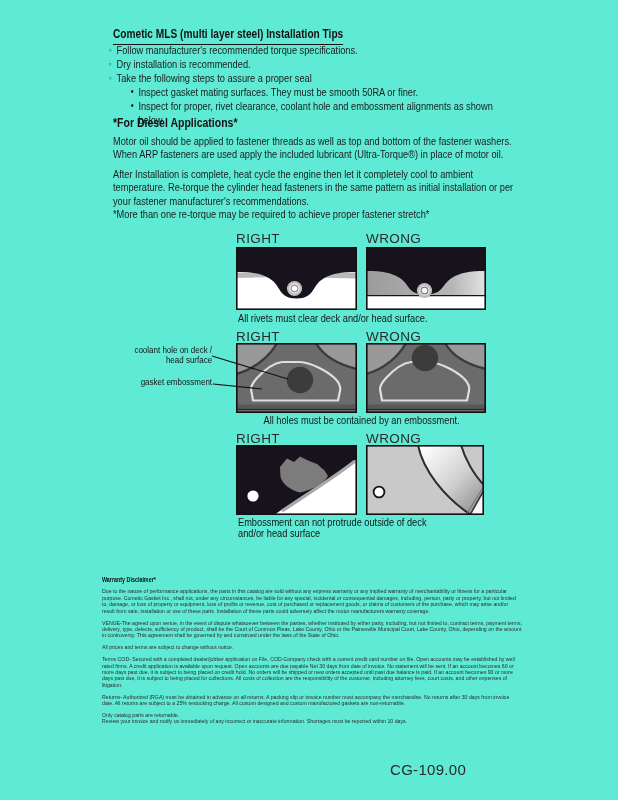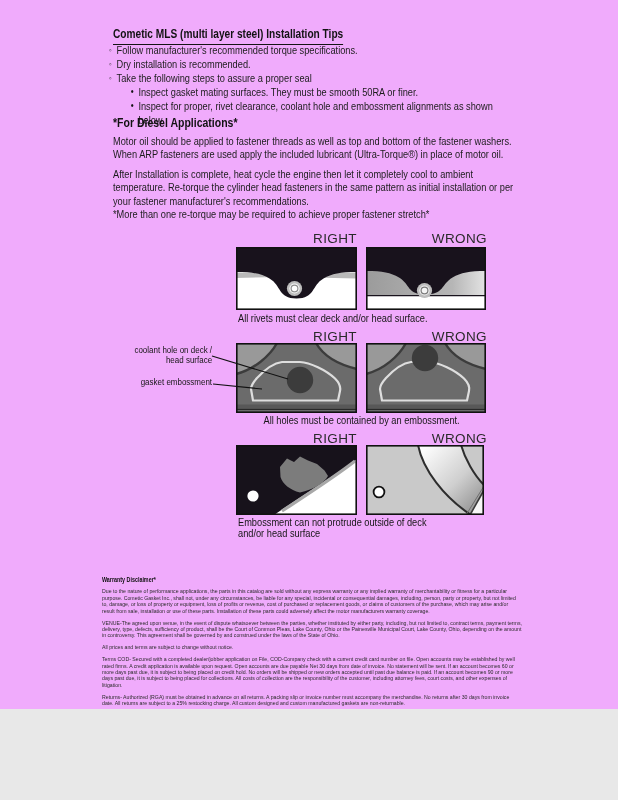--- a/index.html
+++ b/index.html
@@ -1,17 +1,17 @@
 <!DOCTYPE html>
 <html><head>
 <meta charset="utf-8">
 <style>
   html,body{margin:0;padding:0;background:#e8e8e8;}
   .page{
-    position:relative;width:618px;height:709px;background:#f0abfc;
+    position:relative;width:618px;height:800px;background:#5eead4;
     font-family:"Liberation Sans", sans-serif;color:#1c1c1c;overflow:hidden;
     margin:0 auto;
   }
   .cond{transform:scaleX(0.84);transform-origin:0 0;}
   .abs{position:absolute;}
 
   .title{
     left:113px;top:26px;font-size:13px;font-weight:bold;white-space:nowrap;
     border-bottom:1.6px solid #141414;padding-bottom:2.5px;
     transform:scaleX(0.78);transform-origin:0 0;color:#121212;
@@ -22,21 +22,21 @@
   .b-marker{width:9px;flex:0 0 9px;font-size:9px;line-height:14px;color:#333;}
   .sub .b-marker{font-size:10px;color:#111;}
   .sub{margin-left:26px;}
 
   .diesel-h{left:113px;top:116px;font-size:12.5px;font-weight:bold;color:#121212;white-space:nowrap;}
   .para{font-size:11px;line-height:13.3px;width:493px;}
   .p1{left:113px;top:135px;}
   .p2{left:113px;top:168px;}
   .p3{left:113px;top:208px;}
 
-  .dlabel{width:121px;text-align:right;font-size:13.5px;color:#2a2a2a;letter-spacing:0.4px;}
+  .dlabel{width:121px;text-align:left;font-size:13.5px;color:#2a2a2a;letter-spacing:0.4px;}
   .caption{font-size:11px;line-height:10.6px;color:#161616;}
   .cap1{left:238px;top:313px;width:280px;}
   .cap2{left:236px;top:415px;width:299px;text-align:center;}
   .cap3{left:238px;top:517px;width:250px;}
 
   .annot{width:112px;text-align:right;font-size:9.5px;line-height:10.2px;color:#161616;left:118px;}
   .an1{top:345px;}
   .an2{top:377px;}
 
   .dsvg{display:block;}

